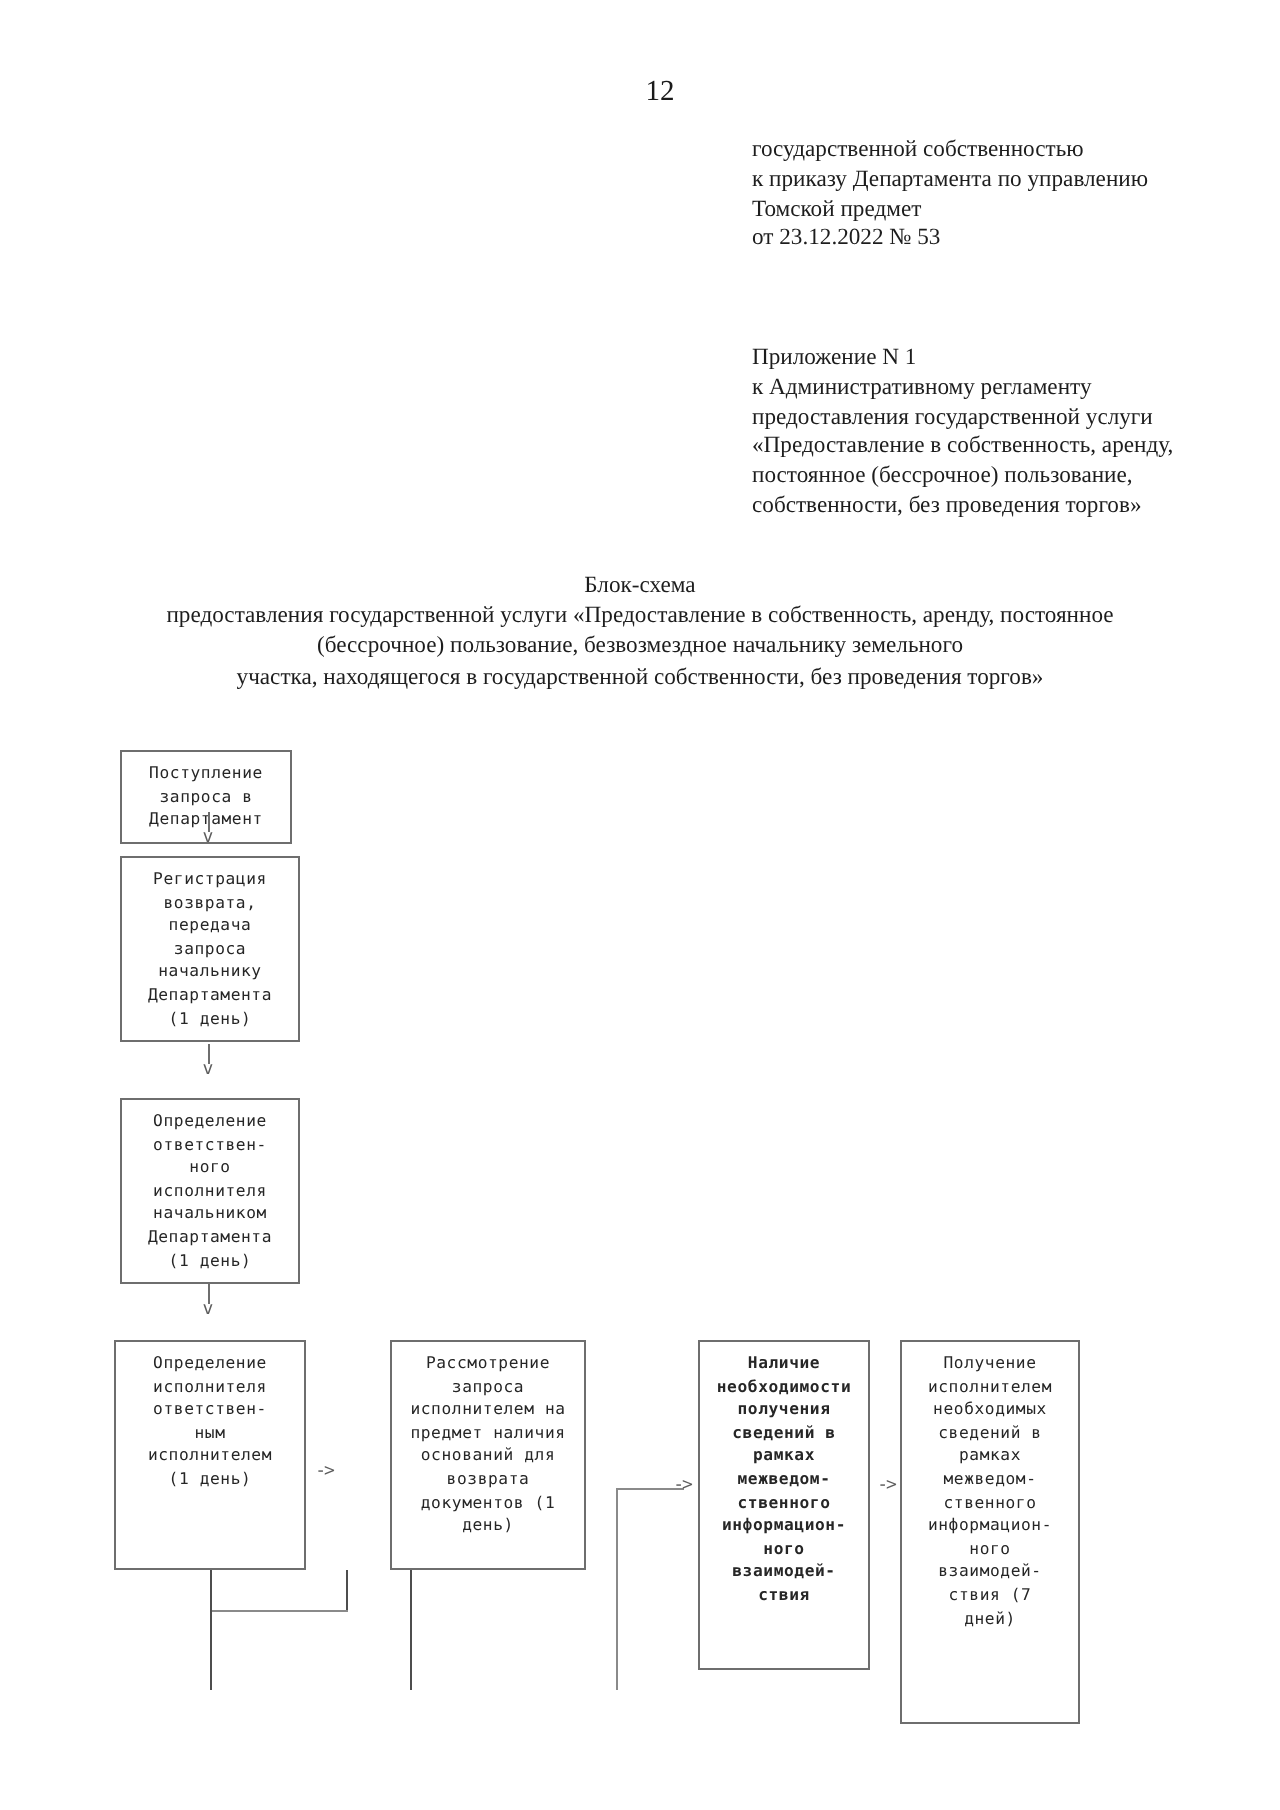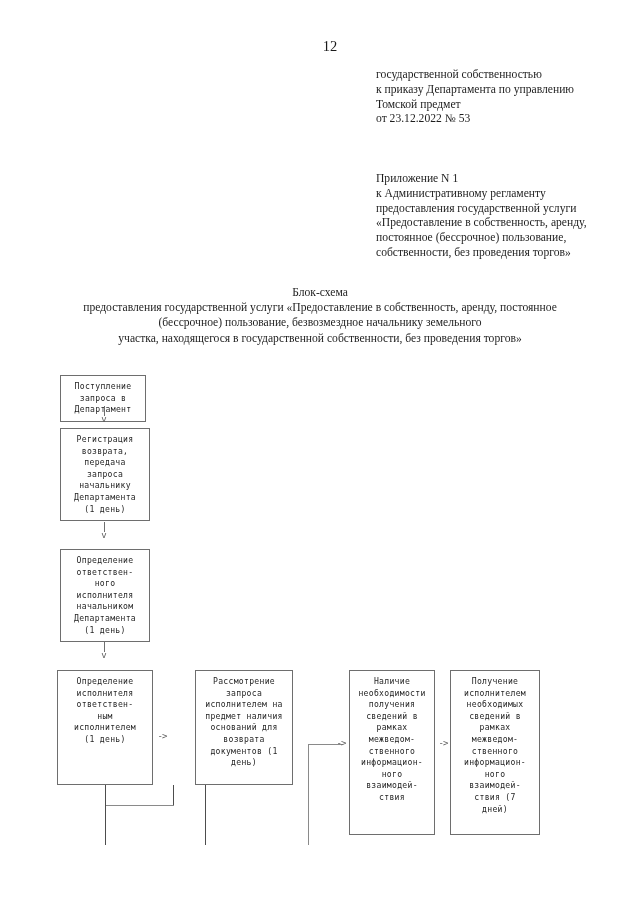--- a/index.html
+++ b/index.html
@@ -209,41 +209,41 @@
       <span class="nline">Рассмотрение</span>
       <span class="nline">запроса</span>
       <span class="nline">исполнителем на</span>
       <span class="nline">предмет наличия</span>
       <span class="nline">оснований для</span>
       <span class="nline">возврата</span>
       <span class="nline">документов (1</span>
       <span class="nline">день)</span>
     </div>
 
-    <div class="node" style="left:349px; top:670px; width:86px; height:165px;">
+    <div class="node" style="left:349px; top:670px; width:86px; height:165px;font-weight:bold;">
       <span class="nline">Наличие</span>
       <span class="nline">необходимости</span>
       <span class="nline">получения</span>
       <span class="nline">сведений в</span>
       <span class="nline">рамках</span>
       <span class="nline">межведом-</span>
       <span class="nline">ственного</span>
       <span class="nline">информацион-</span>
       <span class="nline">ного</span>
       <span class="nline">взаимодей-</span>
       <span class="nline">ствия</span>
     </div>
 
     <div class="hline-seg" style="left:308px; top:744px; width:34px;"></div>
     <div class="vline-seg" style="left:308px; top:744px; height:101px;"></div>
     <div class="hglyph" style="left:332px; top:739px;">-&gt;</div>
 
     <div class="hglyph" style="left:434px; top:739px;">-&gt;</div>
 
-    <div class="node" style="left:450px; top:670px; width:90px; height:165px;">
+    <div class="node" style="left:450px; top:670px; width:90px; height:192px;">
       <span class="nline">Получение</span>
       <span class="nline">исполнителем</span>
       <span class="nline">необходимых</span>
       <span class="nline">сведений в</span>
       <span class="nline">рамках</span>
       <span class="nline">межведом-</span>
       <span class="nline">ственного</span>
       <span class="nline">информацион-</span>
       <span class="nline">ного</span>
       <span class="nline">взаимодей-</span>

